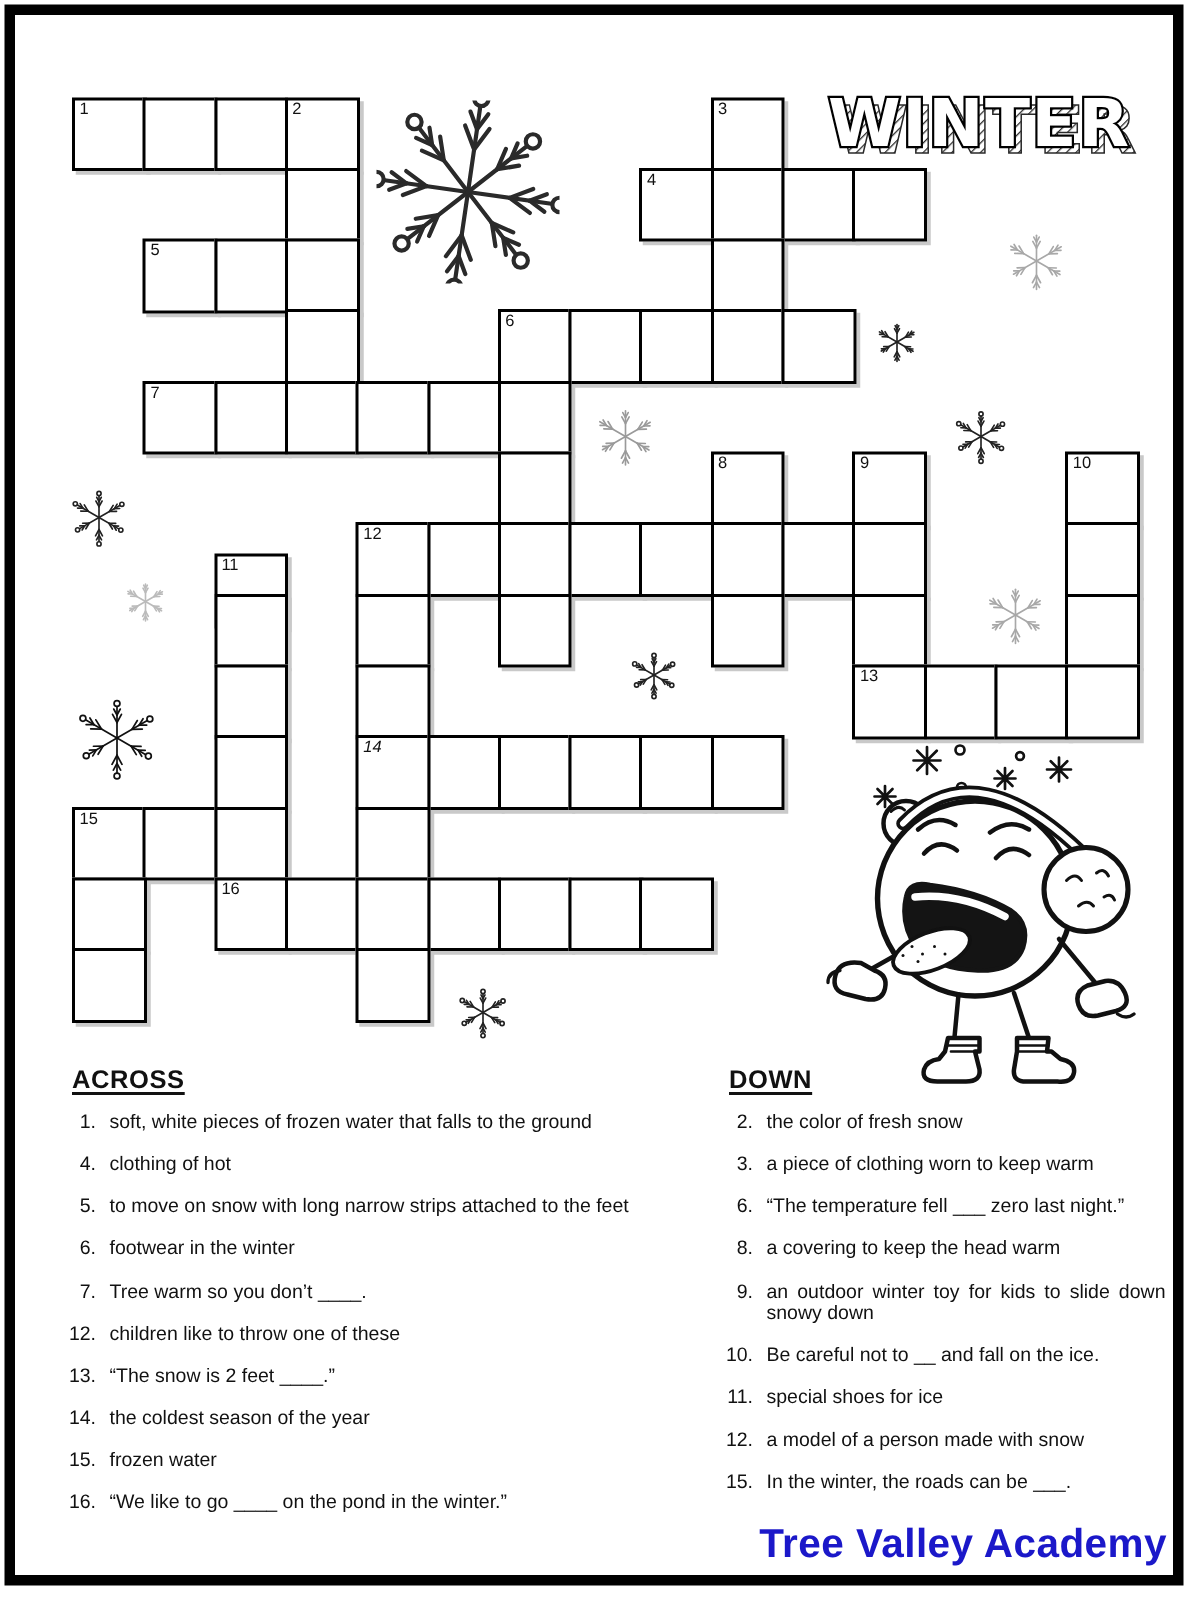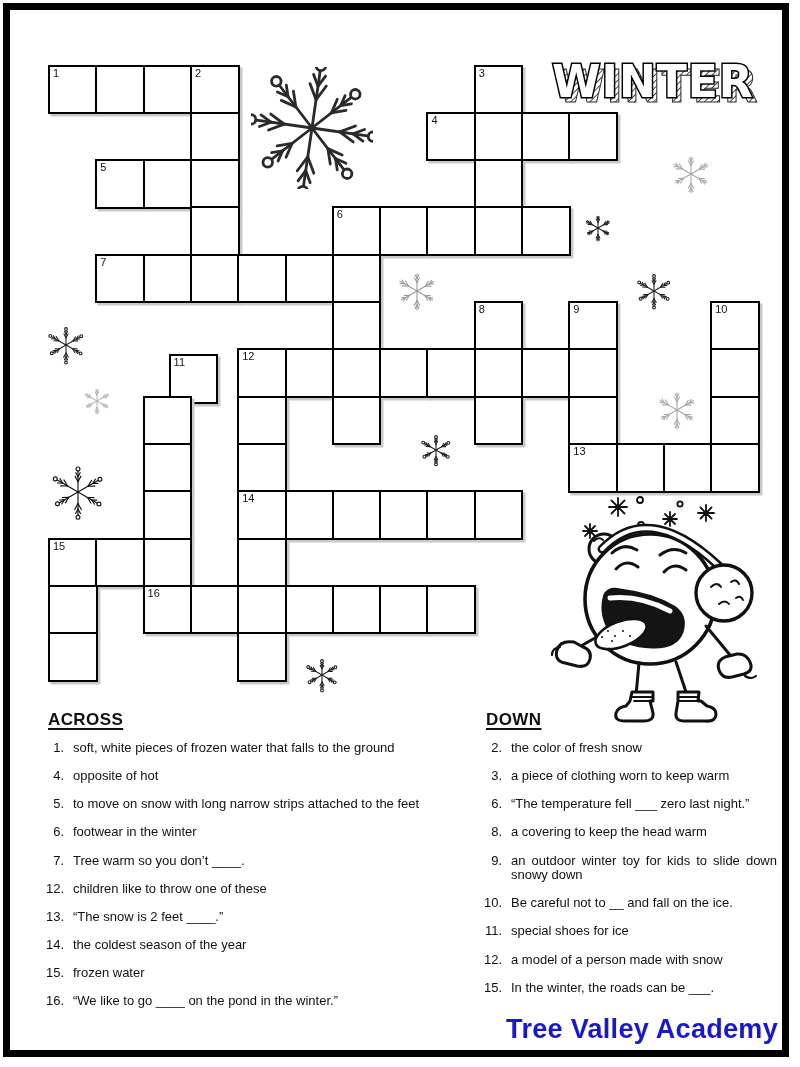--- a/index.html
+++ b/index.html
@@ -95,21 +95,21 @@
     <div class="cell" style="left: 331.8px; top: 301px;"></div>
     <div class="cell" style="left: 473.7px; top: 301px;">
       <span class="cnum">8</span>
     </div>
     <div class="cell" style="left: 568.3px; top: 301px;">
       <span class="cnum">9</span>
     </div>
     <div class="cell" style="left: 710.2px; top: 301px; text-align: right;">
       <span class="cnum">10</span>
     </div>
-    <div class="cell" style="left: 142.6px; top: 354px; margin-left: 26px;">
+    <div class="cell" style="left: 142.6px; top: 369px;">
       <span class="cnum">11</span>
     </div>
     <div class="cell" style="left: 237.2px; top: 348.3px;">
       <span class="cnum">12</span>
     </div>
     <div class="cell" style="left: 284.5px; top: 348.3px;"></div>
     <div class="cell" style="left: 331.8px; top: 348.3px;"></div>
     <div class="cell" style="left: 379.1px; top: 348.3px;"></div>
     <div class="cell" style="left: 426.4px; top: 348.3px;"></div>
     <div class="cell" style="left: 473.7px; top: 348.3px;"></div>
@@ -124,21 +124,21 @@
     <div class="cell" style="left: 710.2px; top: 395.6px;"></div>
     <div class="cell" style="left: 142.6px; top: 442.9px;"></div>
     <div class="cell" style="left: 237.2px; top: 442.9px;"></div>
     <div class="cell" style="left: 568.3px; top: 442.9px;">
       <span class="cnum">13</span>
     </div>
     <div class="cell" style="left: 615.6px; top: 442.9px;"></div>
     <div class="cell" style="left: 662.9px; top: 442.9px;"></div>
     <div class="cell" style="left: 710.2px; top: 442.9px;"></div>
     <div class="cell" style="left: 142.6px; top: 490.2px;"></div>
-    <div class="cell" style="left: 237.2px; top: 490.2px;">
+    <div class="cell" style="left: 237.2px; top: 490.2px; font-style: italic;">
       <span class="cnum">14</span>
     </div>
     <div class="cell" style="left: 284.5px; top: 490.2px;"></div>
     <div class="cell" style="left: 331.8px; top: 490.2px;"></div>
     <div class="cell" style="left: 379.1px; top: 490.2px;"></div>
     <div class="cell" style="left: 426.4px; top: 490.2px;"></div>
     <div class="cell" style="left: 473.7px; top: 490.2px;"></div>
     <div class="cell" style="left: 48px; top: 537.5px;">
       <span class="cnum">15</span>
     </div>
@@ -622,21 +622,21 @@
 
 <section class="clues" id="across">
   <h2>ACROSS</h2>
   <ol id="across-list">
       <li>
         <span class="cnum2">1.</span>
         <span class="ctext">soft, white pieces of frozen water that falls to the ground</span>
       </li>
       <li>
         <span class="cnum2">4.</span>
-        <span class="ctext">opposite of hot</span>
+        <span class="ctext">clothing of hot</span>
       </li>
       <li>
         <span class="cnum2">5.</span>
         <span class="ctext">to move on snow with long narrow strips attached to the feet</span>
       </li>
       <li>
         <span class="cnum2">6.</span>
         <span class="ctext">footwear in the winter</span>
       </li>
       <li>

